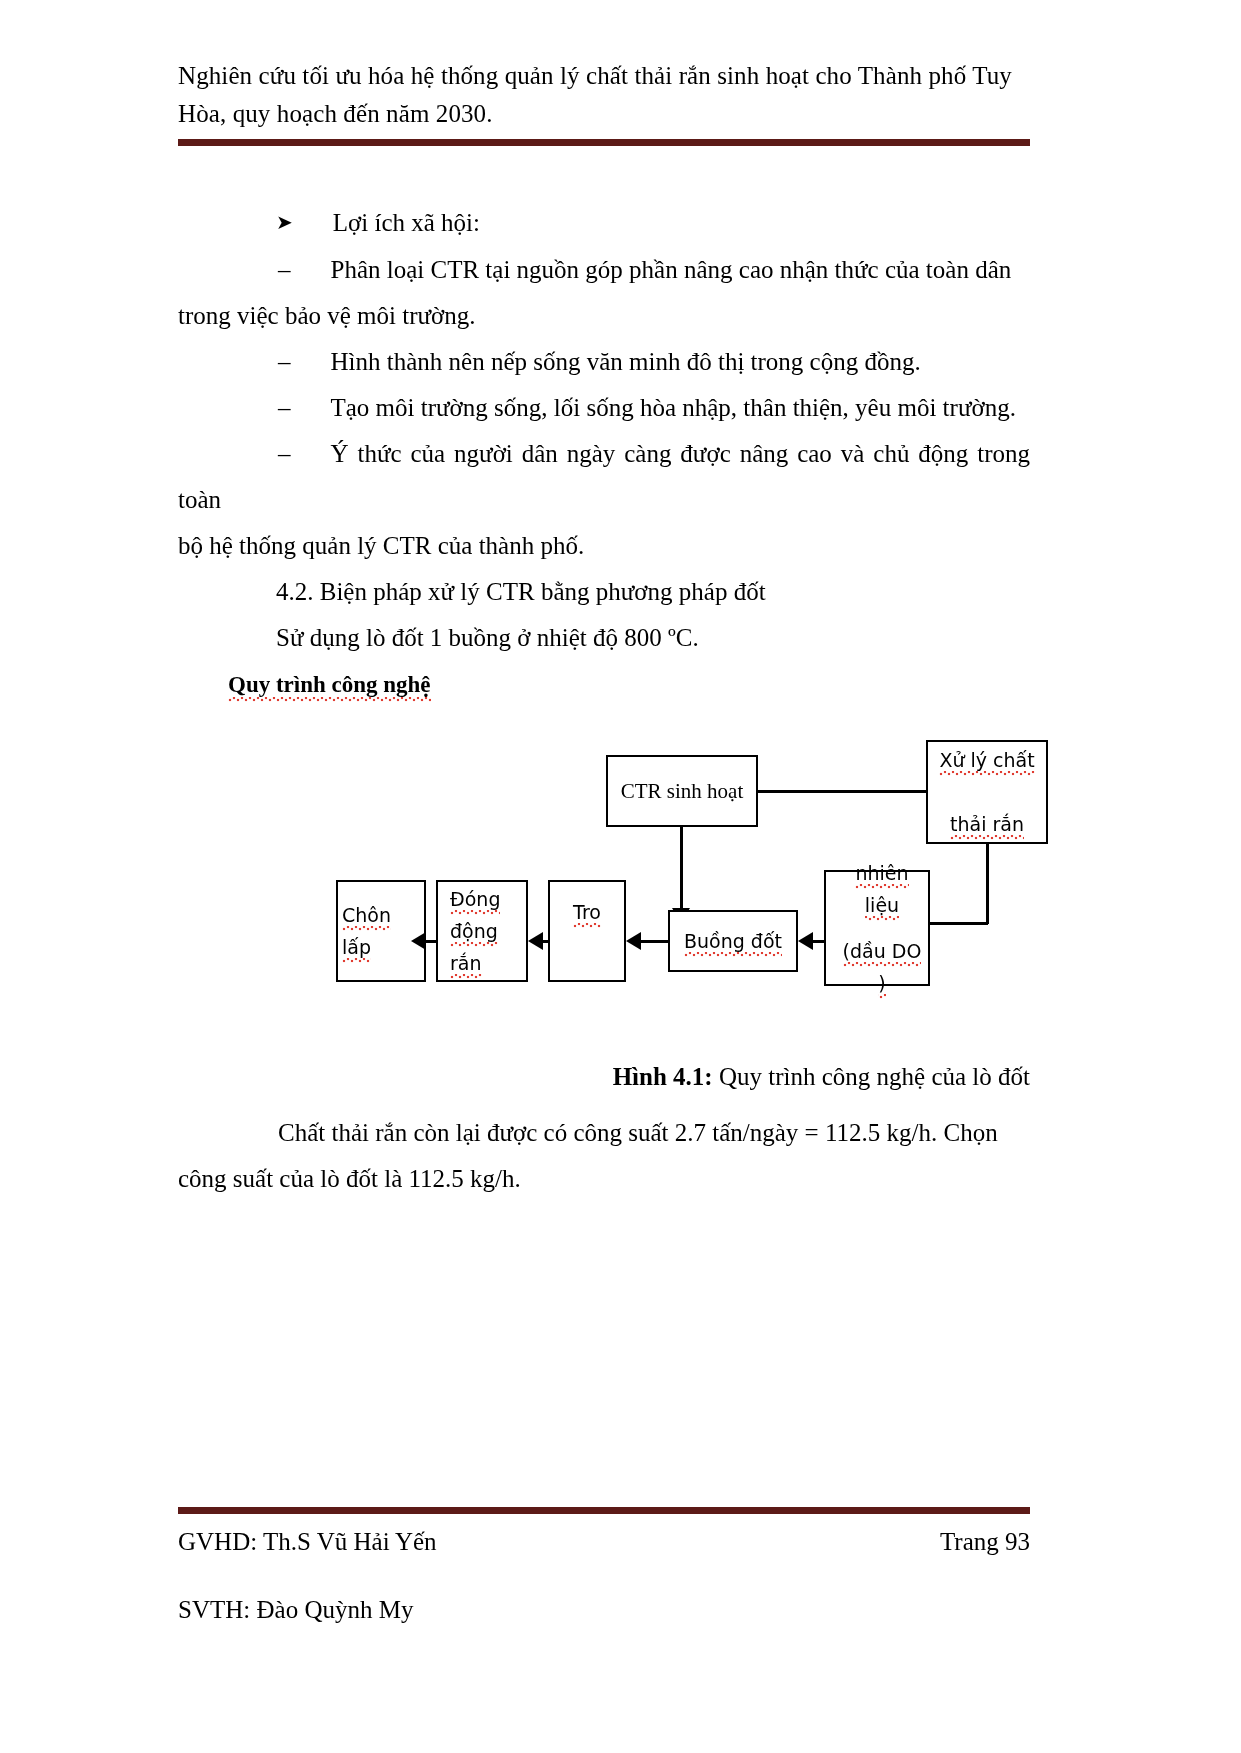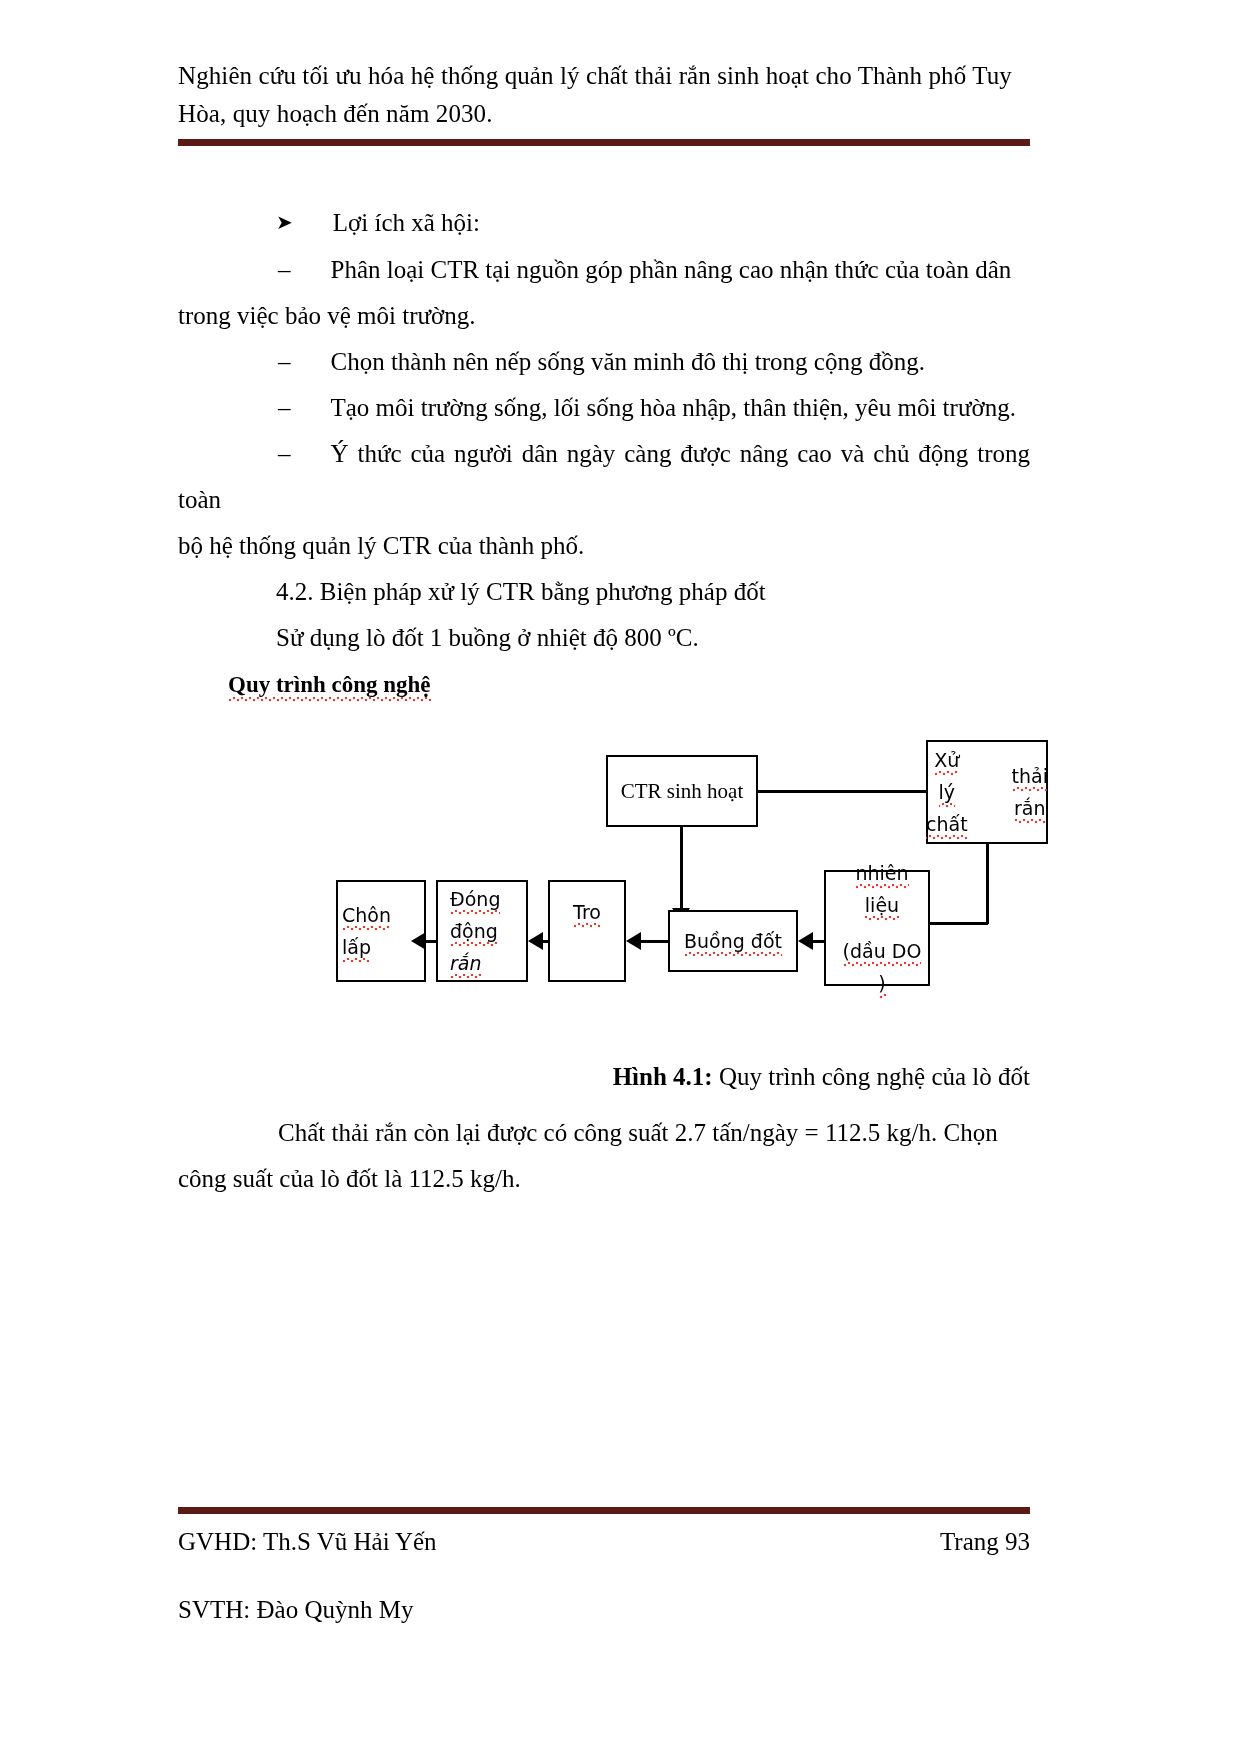--- a/index.html
+++ b/index.html
@@ -221,21 +221,21 @@
     <p class="bullet">
       <span class="indent"></span><span class="mark">➤</span><span class="dash"></span><span>Lợi ích xã hội:</span>
     </p>
 
     <p class="bullet">
       <span class="indent-sm"></span><span>–</span><span class="dash"></span><span>Phân loại CTR tại nguồn góp phần nâng cao nhận thức của toàn dân</span>
     </p>
     <p class="para">trong việc bảo vệ môi trường.</p>
 
     <p class="bullet">
-      <span class="indent-sm"></span><span>–</span><span class="dash"></span><span>Chọn thành nên nếp sống văn minh đô thị trong cộng đồng.</span>
+      <span class="indent-sm"></span><span>–</span><span class="dash"></span><span>Hình thành nên nếp sống văn minh đô thị trong cộng đồng.</span>
     </p>
 
     <p class="bullet">
       <span class="indent-sm"></span><span>–</span><span class="dash"></span><span>Tạo môi trường sống, lối sống hòa nhập, thân thiện, yêu môi trường.</span>
     </p>
 
     <p class="bullet">
       <span class="indent-sm"></span><span>–</span><span class="dash"></span><span>Ý thức của người dân ngày càng được nâng cao và chủ động trong toàn</span>
     </p>
     <p class="para">bộ hệ thống quản lý CTR của thành phố.</p>
@@ -248,21 +248,21 @@
   <div class="figure">
 
     <div class="qt-title">
       <span class="squig">Quy trình công nghệ</span>
     </div>
 
     <div class="dbox" style="left:428px; top:83px; width:152px; height:72px;">
       <span class="lbl lbl-serif">CTR sinh hoạt</span>
     </div>
 
-    <div class="dbox" style="left:748px; top:68px; width:122px; height:104px; flex-direction:row;gap:32px;">
+    <div class="dbox" style="left:748px; top:68px; width:122px; height:104px; flex-direction:column;gap:32px;">
       <span class="lbl">
         <span class="squig">Xử lý chất</span>
       </span>
       <span class="lbl">
         <span class="squig">thải rắn</span>
       </span>
     </div>
 
     <div class="dline h" style="left:580px; top:118px; width:170px;"></div>
 
@@ -281,21 +281,21 @@
       </span>
     </div>
 
     <div class="dbox" style="left:258px; top:208px; width:92px; height:102px; flex-direction:column; align-items:flex-start; padding-left:12px; justify-content:center;">
       <span class="lbl" style="padding:0;">
         <span class="squig">Đóng</span>
       </span>
       <span class="lbl" style="padding:0;">
         <span class="squig">động</span>
       </span>
-      <span class="lbl" style="padding:0;font-style:italic;">
+      <span class="lbl" style="padding:0;">
         <span class="squig">rắn</span>
       </span>
     </div>
 
     <div class="dbox" style="left:370px; top:208px; width:78px; height:102px; align-items:flex-start; padding-top:14px;">
       <span class="lbl" style="padding:0;">
         <span class="squig">Tro</span>
       </span>
     </div>
 

